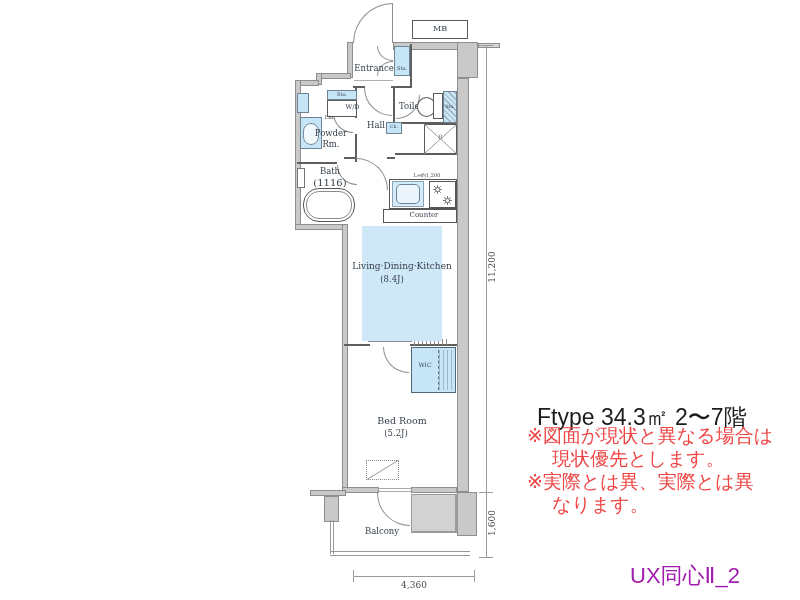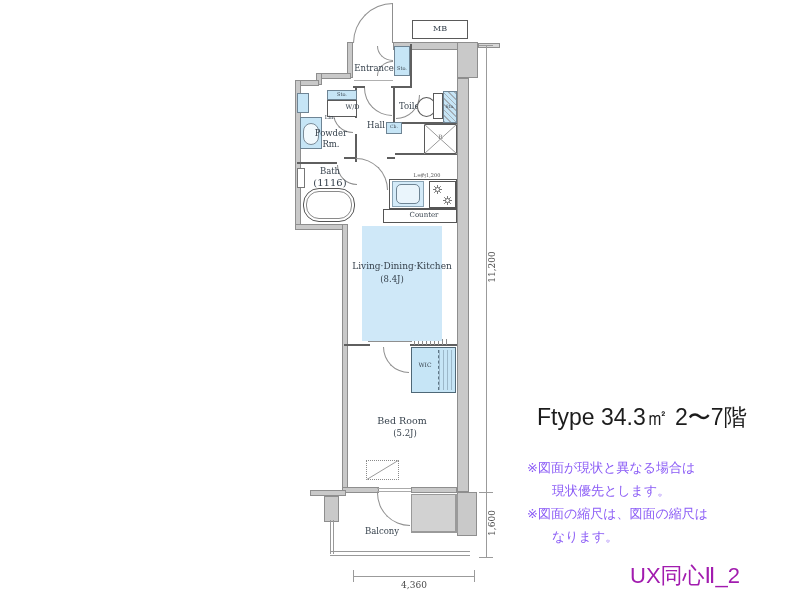--- a/index.html
+++ b/index.html
@@ -141,21 +141,21 @@
 
   <div class="abs" style="left:362px;top:226px;width:80px;height:115px;background:#cfe8f8"></div>
   <div class="lbl" style="left:347px;top:262px;width:110px;font-size:9px">Living·Dining·Kitchen</div>
   <div class="lbl" style="left:347px;top:275px;width:90px;font-size:8.5px">(8.4J)</div>
 
   <div class="blue" style="left:411px;top:347px;width:45px;height:46px;border:1.5px solid #4f6877"></div>
   <div class="abs" style="left:438px;top:350px;width:15px;height:40px;border-left:1px dashed #5d7585;background:repeating-linear-gradient(90deg,rgba(93,117,133,.4) 0 1px,transparent 1px 4px)"></div>
   <div class="lbl" style="left:412px;top:362px;width:26px;font-size:6px">WIC</div>
 
   <div class="lbl" style="left:347px;top:416px;width:110px;font-size:9.5px">Bed Room</div>
-  <div class="lbl" style="left:350px;top:429px;width:110px;font-size:8.5px">(5.2J)</div>
+  <div class="lbl" style="left:341px;top:429px;width:110px;font-size:8.5px">(5.2J)</div>
   <div class="abs" style="left:366px;top:460px;width:33px;height:20px;border:1px dotted #8a8a8a"></div>
   <svg class="abs" style="left:366px;top:460px" width="33" height="20">
     <line x1="0" y1="20" x2="33" y2="0" stroke="#9a9a9a" stroke-width="1"></line>
   </svg>
 
   <div class="abs" style="left:411px;top:494px;width:47px;height:39px;background:#d2d2d2;border:1px solid #999;border-right:3px solid #9a9a9a;border-bottom:2px solid #9a9a9a"></div>
   <div class="lbl" style="left:350px;top:527px;width:64px;font-size:8.5px">Balcony</div>
   <div class="abs" style="left:330px;top:520px;width:4px;height:34px;border-left:1px solid #999;border-right:1px solid #999"></div>
   <div class="abs" style="left:330px;top:551px;width:140px;height:5px;border-top:1px solid #999;border-bottom:1px solid #999"></div>
 
@@ -165,21 +165,21 @@
   <div class="dim" style="left:472px;top:262px;width:40px;transform:rotate(-90deg)">11,200</div>
   <div class="dimline" style="left:486px;top:493px;width:1px;height:64px"></div>
   <div class="dimline" style="left:479px;top:557px;width:14px;height:1px"></div>
   <div class="dim" style="left:472px;top:518px;width:40px;transform:rotate(-90deg)">1,600</div>
   <div class="dimline" style="left:353px;top:576px;width:122px;height:1px"></div>
   <div class="dimline" style="left:353px;top:570px;width:1px;height:12px"></div>
   <div class="dimline" style="left:474px;top:570px;width:1px;height:12px"></div>
   <div class="dim" style="left:383px;top:580px;width:62px">4,360</div>
 
   <div class="abs sans" style="left:537px;top:402px;font-size:23px;color:#1c1c1c;white-space:pre">Ftype 34.3㎡ 2〜7階</div>
-  <div class="abs sans" style="left:527px;top:456px;font-size:13px;color:#8b5cf6;line-height:23px">
+  <div class="abs sans" style="left:527px;top:424px;font-size:19px;color:#ef4444;line-height:23px">
     <div class="note-line">※図面が現状と異なる場合は</div>
     <div class="note-line" style="padding-left:25px">現状優先とします。</div>
-    <div class="note-line">※図面の縮尺は、図面の縮尺は</div>
+    <div class="note-line">※実際とは異、実際とは異</div>
     <div class="note-line" style="padding-left:25px">なります。</div>
   </div>
   <div class="abs sans" style="left:630px;top:561px;font-size:22px;color:#a21caf">UX同心Ⅱ_2</div>
 
 </div>
 
 </body></html>

